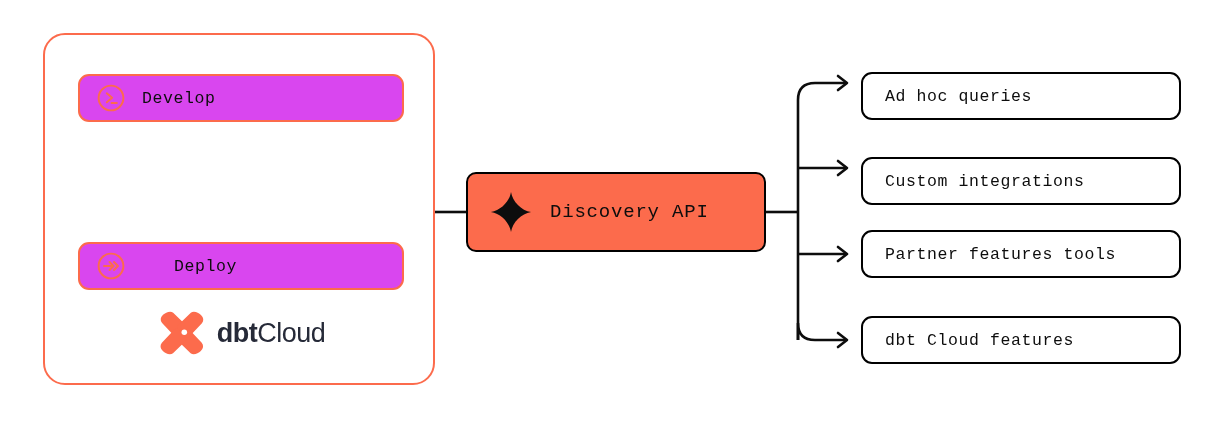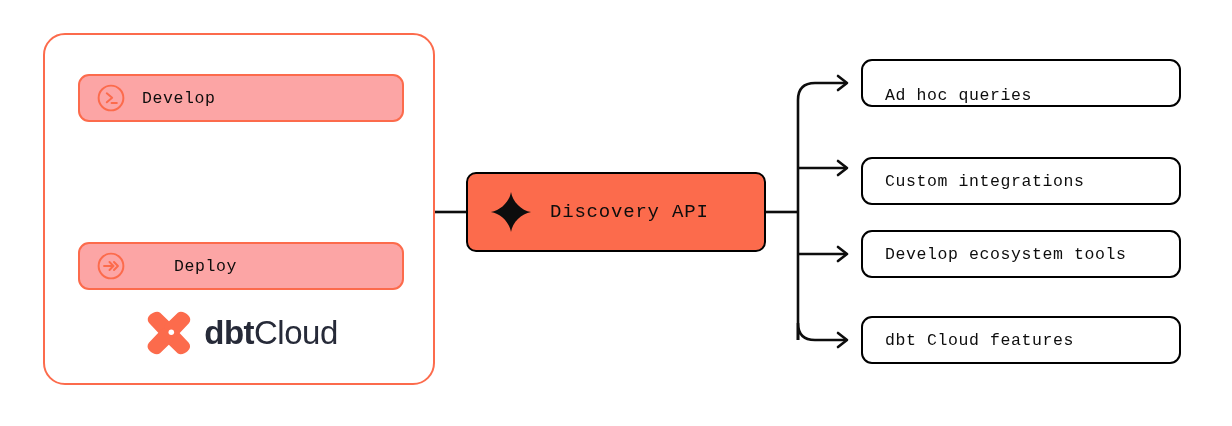--- a/index.html
+++ b/index.html
@@ -13,21 +13,21 @@
 
   
   .dbt-container{
     position:absolute;left:43px;top:33px;width:392px;height:352px;
     border:2.5px solid #FC6B4C;border-radius:22px;
     box-sizing:border-box;background:#fff;
   }
   .stage-card{
     position:absolute;left:78px;width:326px;height:48px;
     border:2.5px solid #FC6B4C;border-radius:11px;
-    box-sizing:border-box;background:#fca5a5;
+    box-sizing:border-box;background:#d946ef;
     display:flex;align-items:center;
   }
   .stage-card .ic{
     flex:0 0 auto;margin-left:16px;margin-right:16px;
     width:30px;height:30px;display:block;
   }
   .stage-card .lbl{
     font-size:16.5px;color:#0d0d0d;letter-spacing:0.6px;
     white-space:nowrap;
   }
@@ -36,21 +36,21 @@
   #card2{top:242px;gap:32px;}
 
   
   .logo{
     position:absolute;left:78px;top:305px;width:326px;height:56px;
     display:flex;align-items:center;justify-content:center;gap:10px;
   }
   .logo .mark{width:50px;height:46px;display:block;}
   .logo .word{
     font-family:"Liberation Sans","DejaVu Sans",sans-serif;
-    font-size:33px;color:#262A38;white-space:nowrap;letter-spacing:-0.5px;
+    font-size:27px;color:#262A38;white-space:nowrap;letter-spacing:-0.5px;
   }
   .logo .word b{font-weight:700;}
   .logo .word span.lt{font-weight:400;}
 
   
   .api-node{
     position:absolute;left:466px;top:172px;width:300px;height:80px;
     background:#FC6B4C;border:2.5px solid #000;border-radius:10px;
     box-sizing:border-box;display:flex;align-items:center;
   }
@@ -65,21 +65,21 @@
   
   .out-box{
     position:absolute;left:861px;width:320px;height:48px;
     border:2.5px solid #000;border-radius:11px;box-sizing:border-box;
     background:#fff;display:flex;align-items:center;
   }
   .out-box .lbl{
     margin-left:22px;font-size:16.5px;color:#0d0d0d;
     letter-spacing:0.6px;white-space:nowrap;
   }
-  #out0{top:59px;align-items:flex-end;}
+  #out0{top:72px;}
   #out1{top:157px;}
   #out2{top:230px;}
   #out3{top:316px;}
 </style>
 </head>
 <body>
 
 <div id="stage">
 
   <div class="dbt-container">
@@ -161,19 +161,19 @@
     </g>
   </svg>
 
   <div class="out-box" id="out0">
     <span class="lbl">Ad hoc queries</span>
   </div>
   <div class="out-box" id="out1">
     <span class="lbl">Custom integrations</span>
   </div>
   <div class="out-box" id="out2">
-    <span class="lbl">Develop ecosystem tools</span>
+    <span class="lbl">Partner features tools</span>
   </div>
   <div class="out-box" id="out3">
     <span class="lbl">dbt Cloud features</span>
   </div>
 
 </div>
 
 </body></html>

